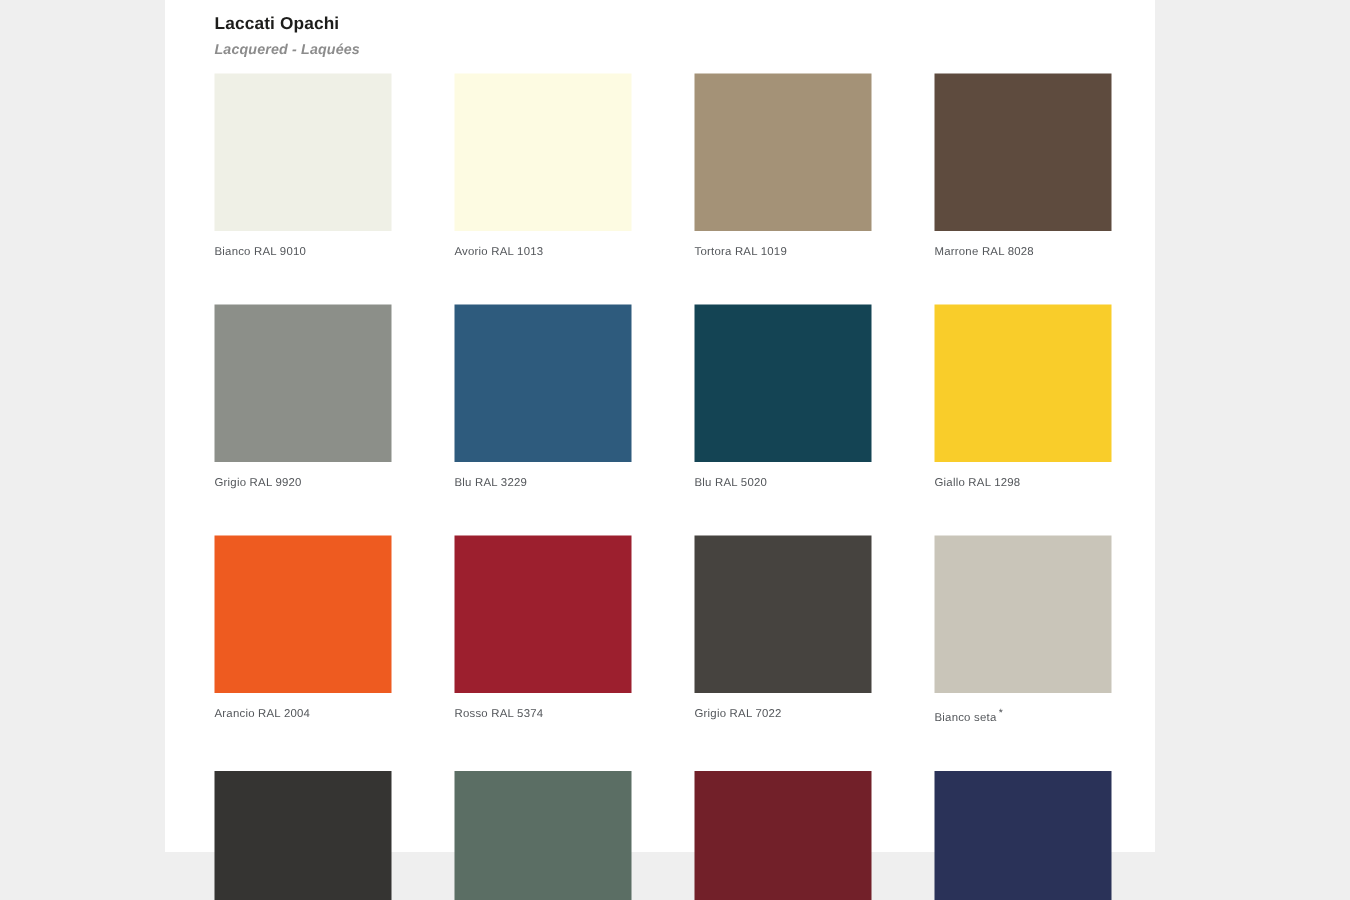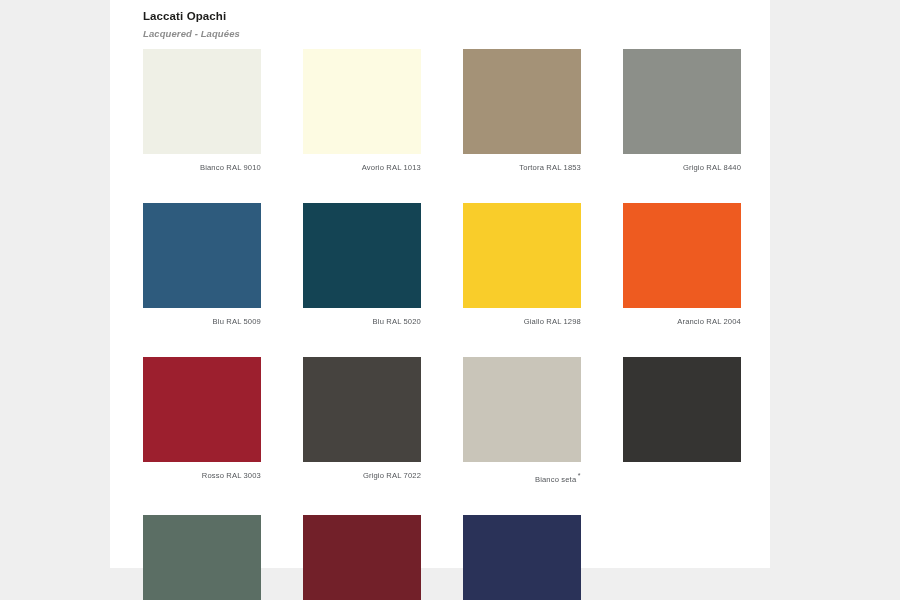--- a/index.html
+++ b/index.html
@@ -50,21 +50,20 @@
     left: 33px;
     top: 49px;
     width: 608px;
     display: grid;
     grid-template-columns: repeat(4, 118px);
     grid-column-gap: 42px;
     grid-row-gap: 31px;
   }
   .swatch-cell {
     width: 118px;
-    text-align: right;
   }
   .swatch-chip {
     width: 118px;
     height: 105px;
     display: block;
   }
   .swatch-label {
     margin-top: 9px;
     font-size: 7.6px;
     color: #53565a;
@@ -94,45 +93,49 @@
       <div class="swatch-cell">
         <div class="swatch-chip" style="background-color: rgb(239, 240, 230);"></div>
         <div class="swatch-label"><span>Bianco RAL 9010</span></div>
       </div>
       <div class="swatch-cell">
         <div class="swatch-chip" style="background-color: rgb(253, 251, 226);"></div>
         <div class="swatch-label"><span>Avorio RAL 1013</span></div>
       </div>
       <div class="swatch-cell">
         <div class="swatch-chip" style="background-color: rgb(164, 146, 119);"></div>
-        <div class="swatch-label"><span>Tortora RAL 1853</span></div>
+        <div class="swatch-label"><span>Tortora RAL 1019</span></div>
+      </div>
+      <div class="swatch-cell">
+        <div class="swatch-chip" style="background-color: rgb(94, 75, 62);"></div>
+        <div class="swatch-label"><span>Marrone RAL 8028</span></div>
       </div>
       <div class="swatch-cell">
         <div class="swatch-chip" style="background-color: rgb(140, 143, 137);"></div>
-        <div class="swatch-label"><span>Grigio RAL 8440</span></div>
+        <div class="swatch-label"><span>Grigio RAL 9920</span></div>
       </div>
       <div class="swatch-cell">
         <div class="swatch-chip" style="background-color: rgb(46, 91, 125);"></div>
-        <div class="swatch-label"><span>Blu RAL 5009</span></div>
+        <div class="swatch-label"><span>Blu RAL 3229</span></div>
       </div>
       <div class="swatch-cell">
         <div class="swatch-chip" style="background-color: rgb(20, 68, 84);"></div>
         <div class="swatch-label"><span>Blu RAL 5020</span></div>
       </div>
       <div class="swatch-cell">
         <div class="swatch-chip" style="background-color: rgb(249, 205, 42);"></div>
         <div class="swatch-label"><span>Giallo RAL 1298</span></div>
       </div>
       <div class="swatch-cell">
         <div class="swatch-chip" style="background-color: rgb(238, 91, 32);"></div>
         <div class="swatch-label"><span>Arancio RAL 2004</span></div>
       </div>
       <div class="swatch-cell">
         <div class="swatch-chip" style="background-color: rgb(156, 31, 46);"></div>
-        <div class="swatch-label"><span>Rosso RAL 3003</span></div>
+        <div class="swatch-label"><span>Rosso RAL 5374</span></div>
       </div>
       <div class="swatch-cell">
         <div class="swatch-chip" style="background-color: rgb(70, 67, 63);"></div>
         <div class="swatch-label"><span>Grigio RAL 7022</span></div>
       </div>
       <div class="swatch-cell">
         <div class="swatch-chip" style="background-color: rgb(201, 197, 185);"></div>
         <div class="swatch-label"><span>Bianco seta</span><span class="swatch-note">*</span></div>
       </div>
       <div class="swatch-cell">

